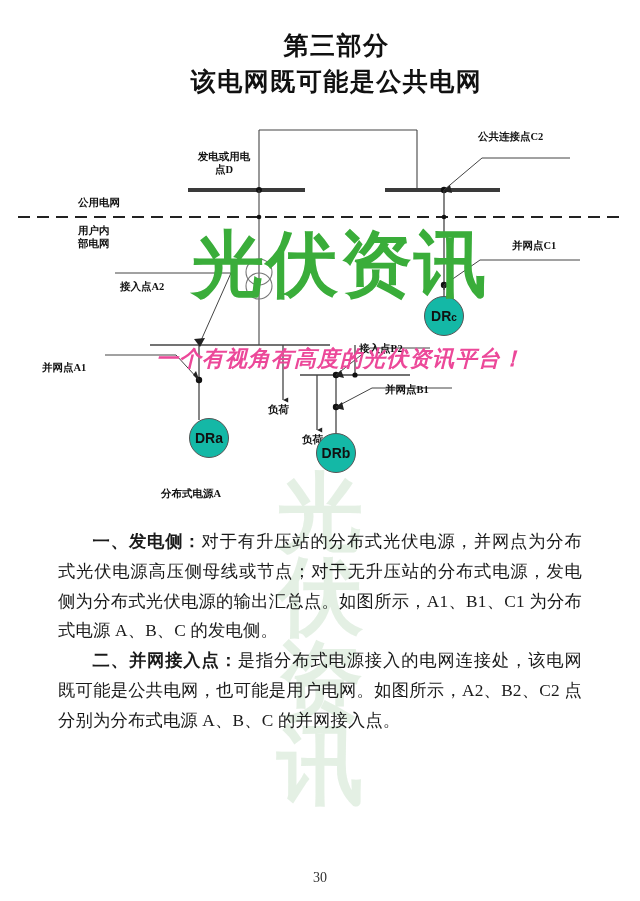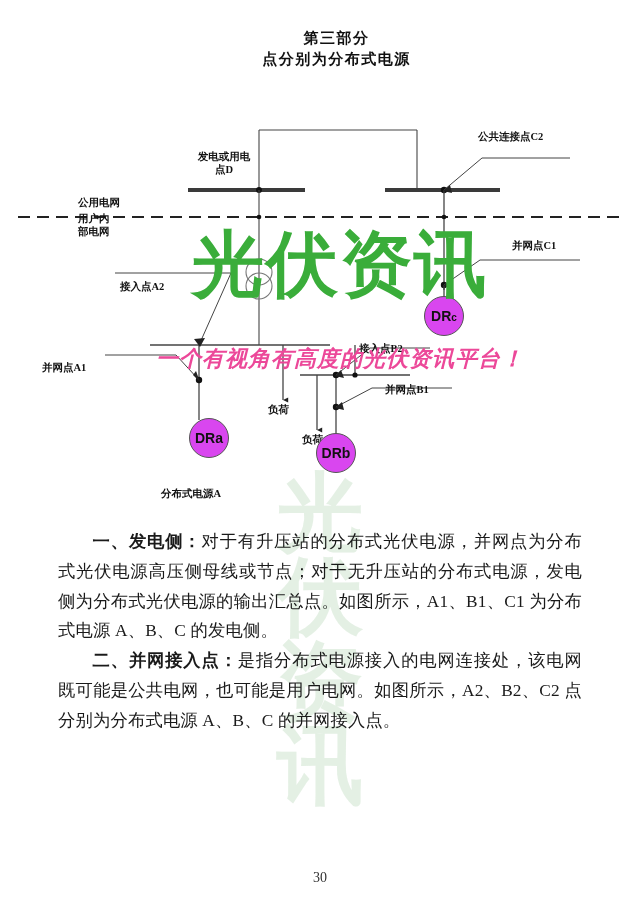--- a/index.html
+++ b/index.html
@@ -53,21 +53,21 @@
     position: absolute;
     left: 0;
     top: 28px;
     width: 640px;
     text-align: center;
     z-index: 3;
   }
   .title-line {
     font-family: "Liberation Serif", "DejaVu Serif", serif;
     font-weight: bold;
-    font-size: 15px;
+    font-size: 25px;
     line-height: 1.42;
     letter-spacing: 1.5px;
     color: #111111;
     margin-left: 33px;
   }
 
   
   .diagram {
     position: absolute;
     left: 0;
@@ -88,21 +88,21 @@
     white-space: nowrap;
     z-index: 4;
   }
   .d-label.center { text-align: center; }
 
   .dr-node {
     position: absolute;
     width: 40px;
     height: 40px;
     border-radius: 50%;
-    background: #d946ef;
+    background: #14b8a6;
     border: 1.3px solid #555555;
     display: flex;
     align-items: center;
     justify-content: center;
     font-family: "Liberation Sans", "DejaVu Sans", sans-serif;
     font-weight: bold;
     font-size: 14px;
     color: #111111;
     z-index: 5;
     box-sizing: border-box;
@@ -193,21 +193,21 @@
     <div class="bg-watermark-col">
       <span>光</span>
       <span>伏</span>
       <span>资</span>
       <span>讯</span>
     </div>
   </div>
 
   <div class="title-block">
     <div class="title-line">第三部分</div>
-    <div class="title-line">点分别为分布式电源</div>
+    <div class="title-line">该电网既可能是公共电网</div>
   </div>
 
   <div class="diagram">
     <svg width="640" height="390" viewBox="0 0 640 390">
       <defs>
         <marker id="arrowDown" viewBox="0 0 10 10" refX="5" refY="9" markerWidth="5" markerHeight="5" orient="auto">
           <path d="M1,1 L5,9 L9,1 z" fill="#222222"></path>
         </marker>
         <marker id="arrowTip" viewBox="0 0 10 10" refX="8" refY="5" markerWidth="5" markerHeight="5" orient="auto">
           <path d="M1,1 L9,5 L1,9 z" fill="#222222"></path>
@@ -316,21 +316,21 @@
 
     <div class="d-label center" style="left:188px; top:50px; width:72px;">
       <div>发电或用电</div>
       <div>点D</div>
     </div>
 
     <div class="d-label" style="left:478px; top:30px;">公共连接点C2</div>
 
     <div class="d-label" style="left:78px; top:96px;">公用电网</div>
 
-    <div class="d-label" style="left:78px; top:112px;">
+    <div class="d-label" style="left:78px; top:124px;">
       <div>用户内</div>
       <div>部电网</div>
     </div>
 
     <div class="d-label" style="left:120px; top:180px;">接入点A2</div>
 
     <div class="d-label" style="left:512px; top:139px;">并网点C1</div>
 
     <div class="d-label" style="left:42px; top:261px;">并网点A1</div>
 

